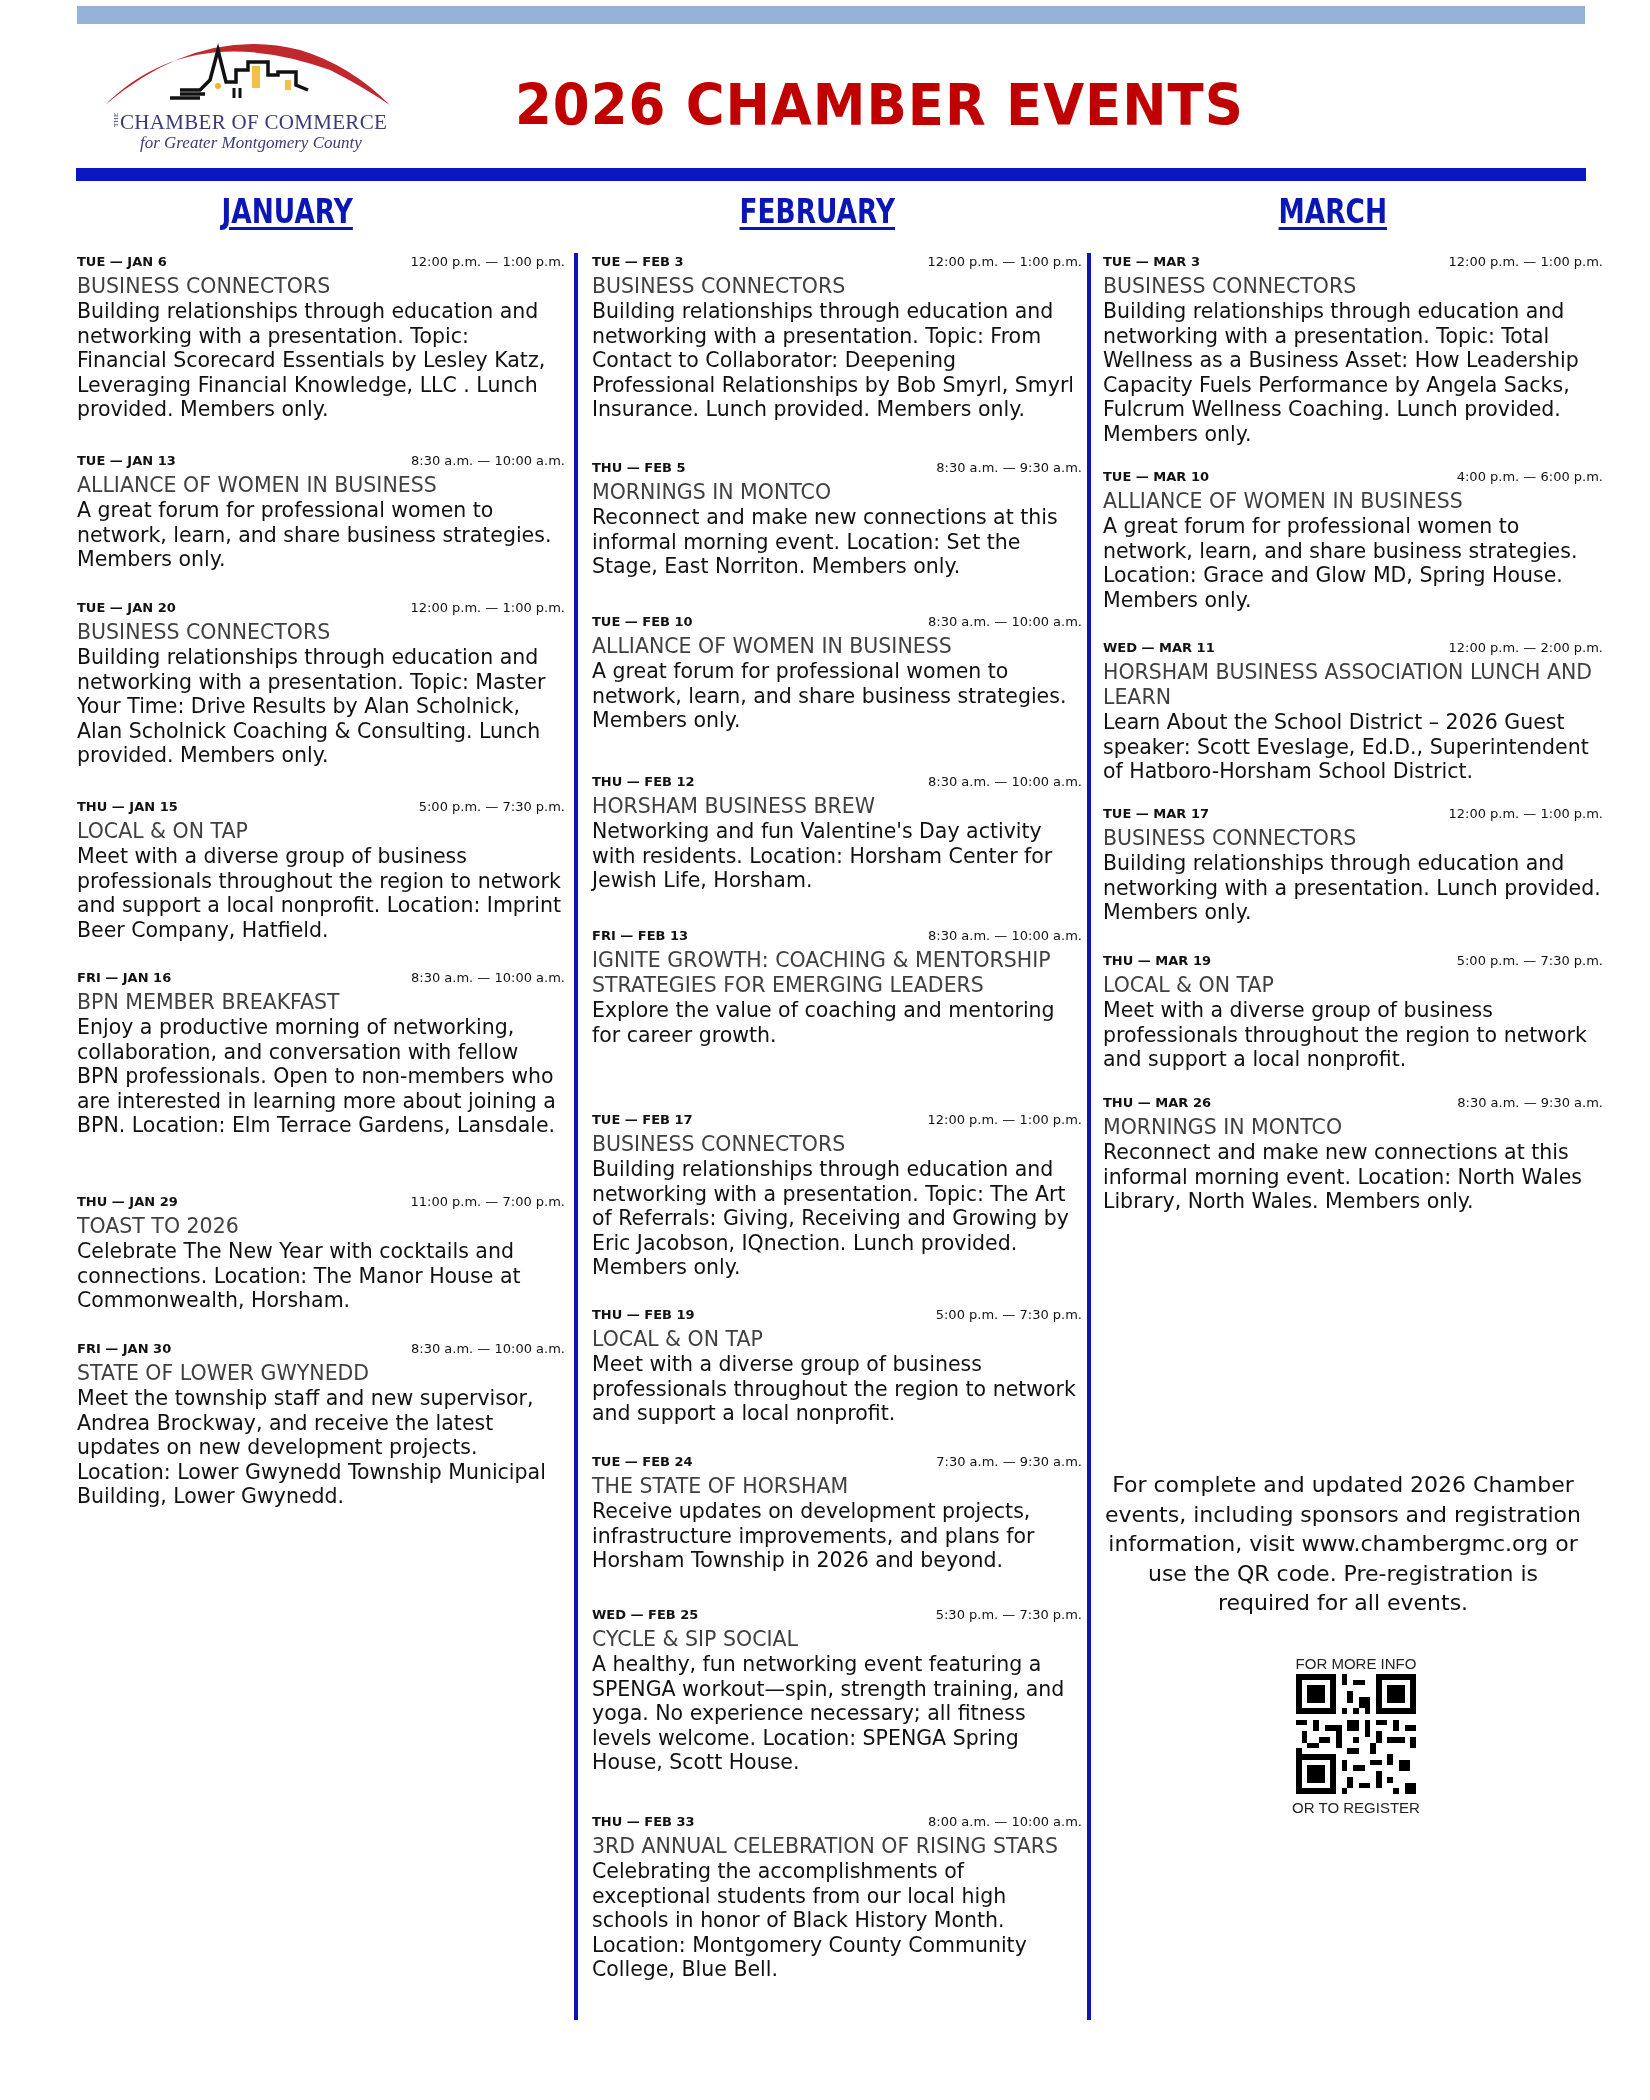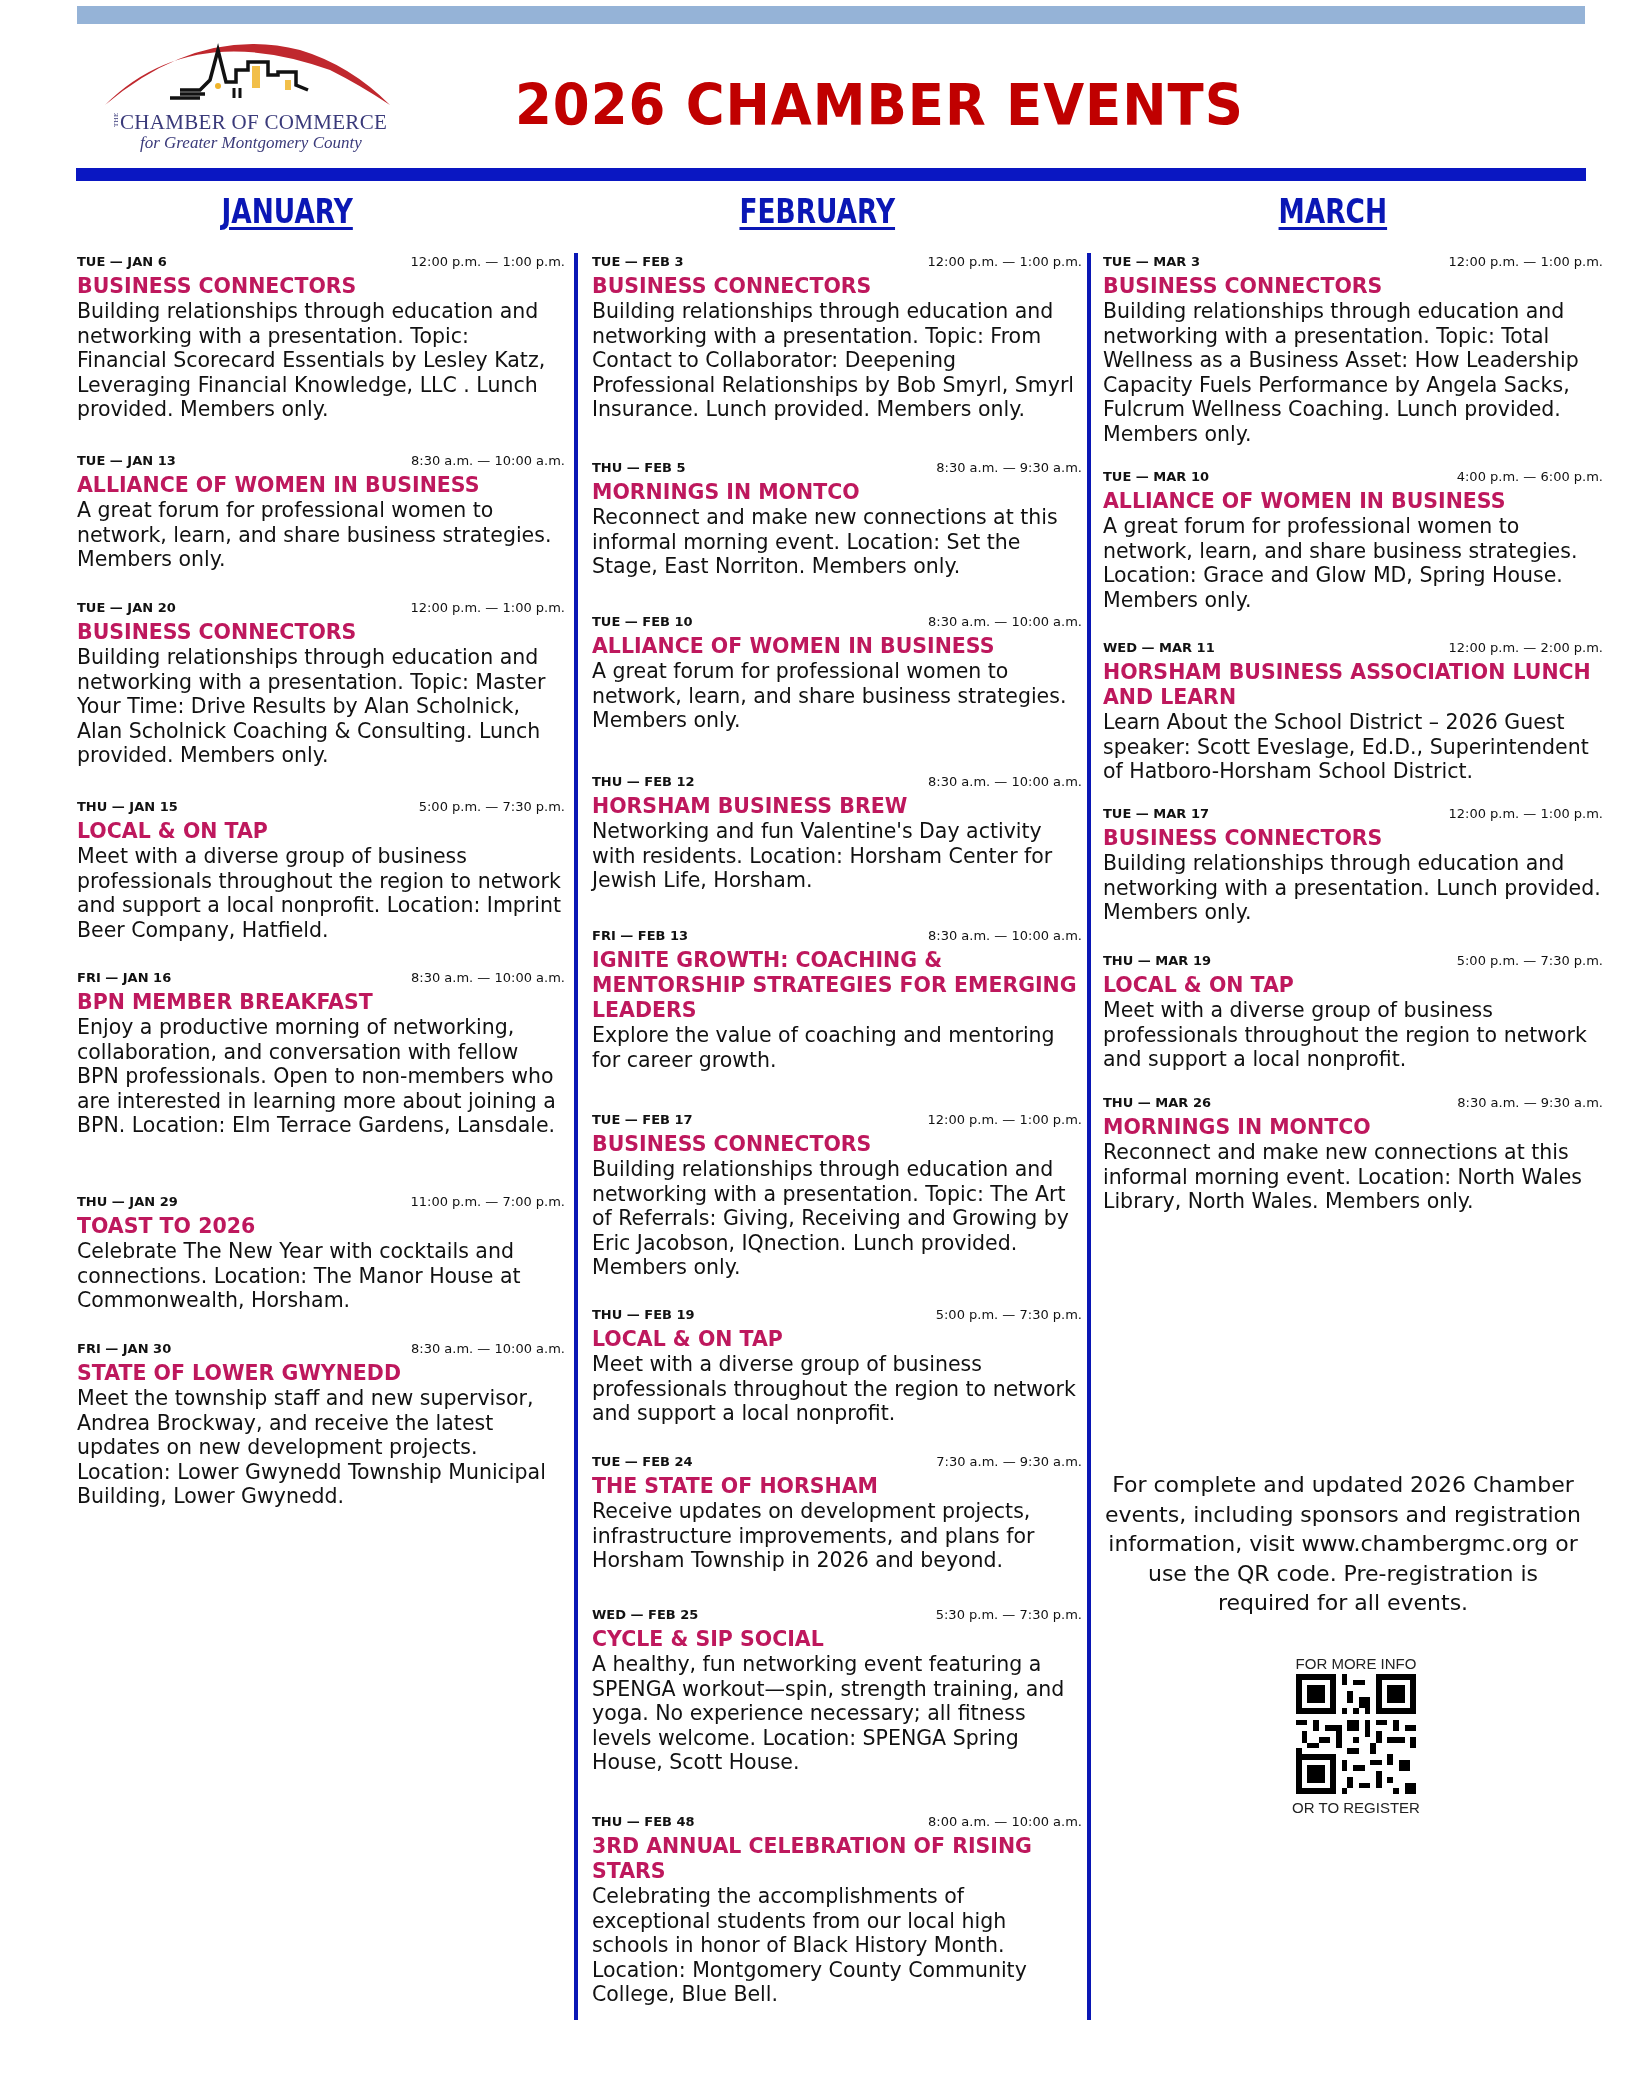--- a/index.html
+++ b/index.html
@@ -23,21 +23,21 @@
   .col-jan { left: 77px; width: 488px; }
   .col-feb { left: 592px; width: 490px; }
   .col-mar { left: 1103px; width: 500px; }
 
   .divider { position: absolute; width: 4px; background: #0a17b5; }
 
   .event { position: absolute; left: 0; width: 100%; }
   .event-head { display: flex; justify-content: space-between; font-size: 13px; line-height: 24px; white-space: nowrap; }
   .event-date { font-weight: bold; color: #111; }
   .event-time { color: #111; }
-  .event-name { font-weight: bold; color: #be185d; font-size: 20.5px; line-height: 25px; }
+  .event-name { font-weight: normal; color: #404040; font-size: 20.5px; line-height: 25px; }
   .event-desc { font-size: 20.5px; line-height: 24.5px; color: #111; }
 
   .info-block { position: absolute; left: 1103px; top: 1470px; width: 480px; text-align: center; font-size: 22px; line-height: 29.5px; color: #111; }
   .qr-label { position: absolute; font-family: "Liberation Sans", sans-serif; font-size: 15px; color: #222; text-align: center; width: 150px; }
   .qr { position: absolute; left: 1290px; top: 1674px; width: 132px; height: 120px; }
 </style>
 </head>
 <body>
 
 <div class="top-bar"></div>
@@ -196,21 +196,21 @@
   <div class="event" style="top:1353px;">
     <div class="event-head">
         <span class="event-date">WED — FEB 25</span>
         <span class="event-time">5:30 p.m. — 7:30 p.m.</span>
       </div>
     <div class="event-name">CYCLE &amp; SIP SOCIAL</div>
     <div class="event-desc">A healthy, fun networking event featuring a SPENGA workout—spin, strength training, and yoga. No experience necessary; all fitness levels welcome. Location: SPENGA Spring House, Scott House.</div>
   </div>
   <div class="event" style="top:1560px;">
     <div class="event-head">
-        <span class="event-date">THU — FEB 48</span>
+        <span class="event-date">THU — FEB 33</span>
         <span class="event-time">8:00 a.m. — 10:00 a.m.</span>
       </div>
     <div class="event-name">3RD ANNUAL CELEBRATION OF RISING STARS</div>
     <div class="event-desc">Celebrating the accomplishments of exceptional students from our local high schools in honor of Black History Month. Location: Montgomery County Community College, Blue Bell.</div>
   </div>
 </div>
 
 <div class="col col-mar">
   <div class="event" style="top:0px;">
     <div class="event-head">

